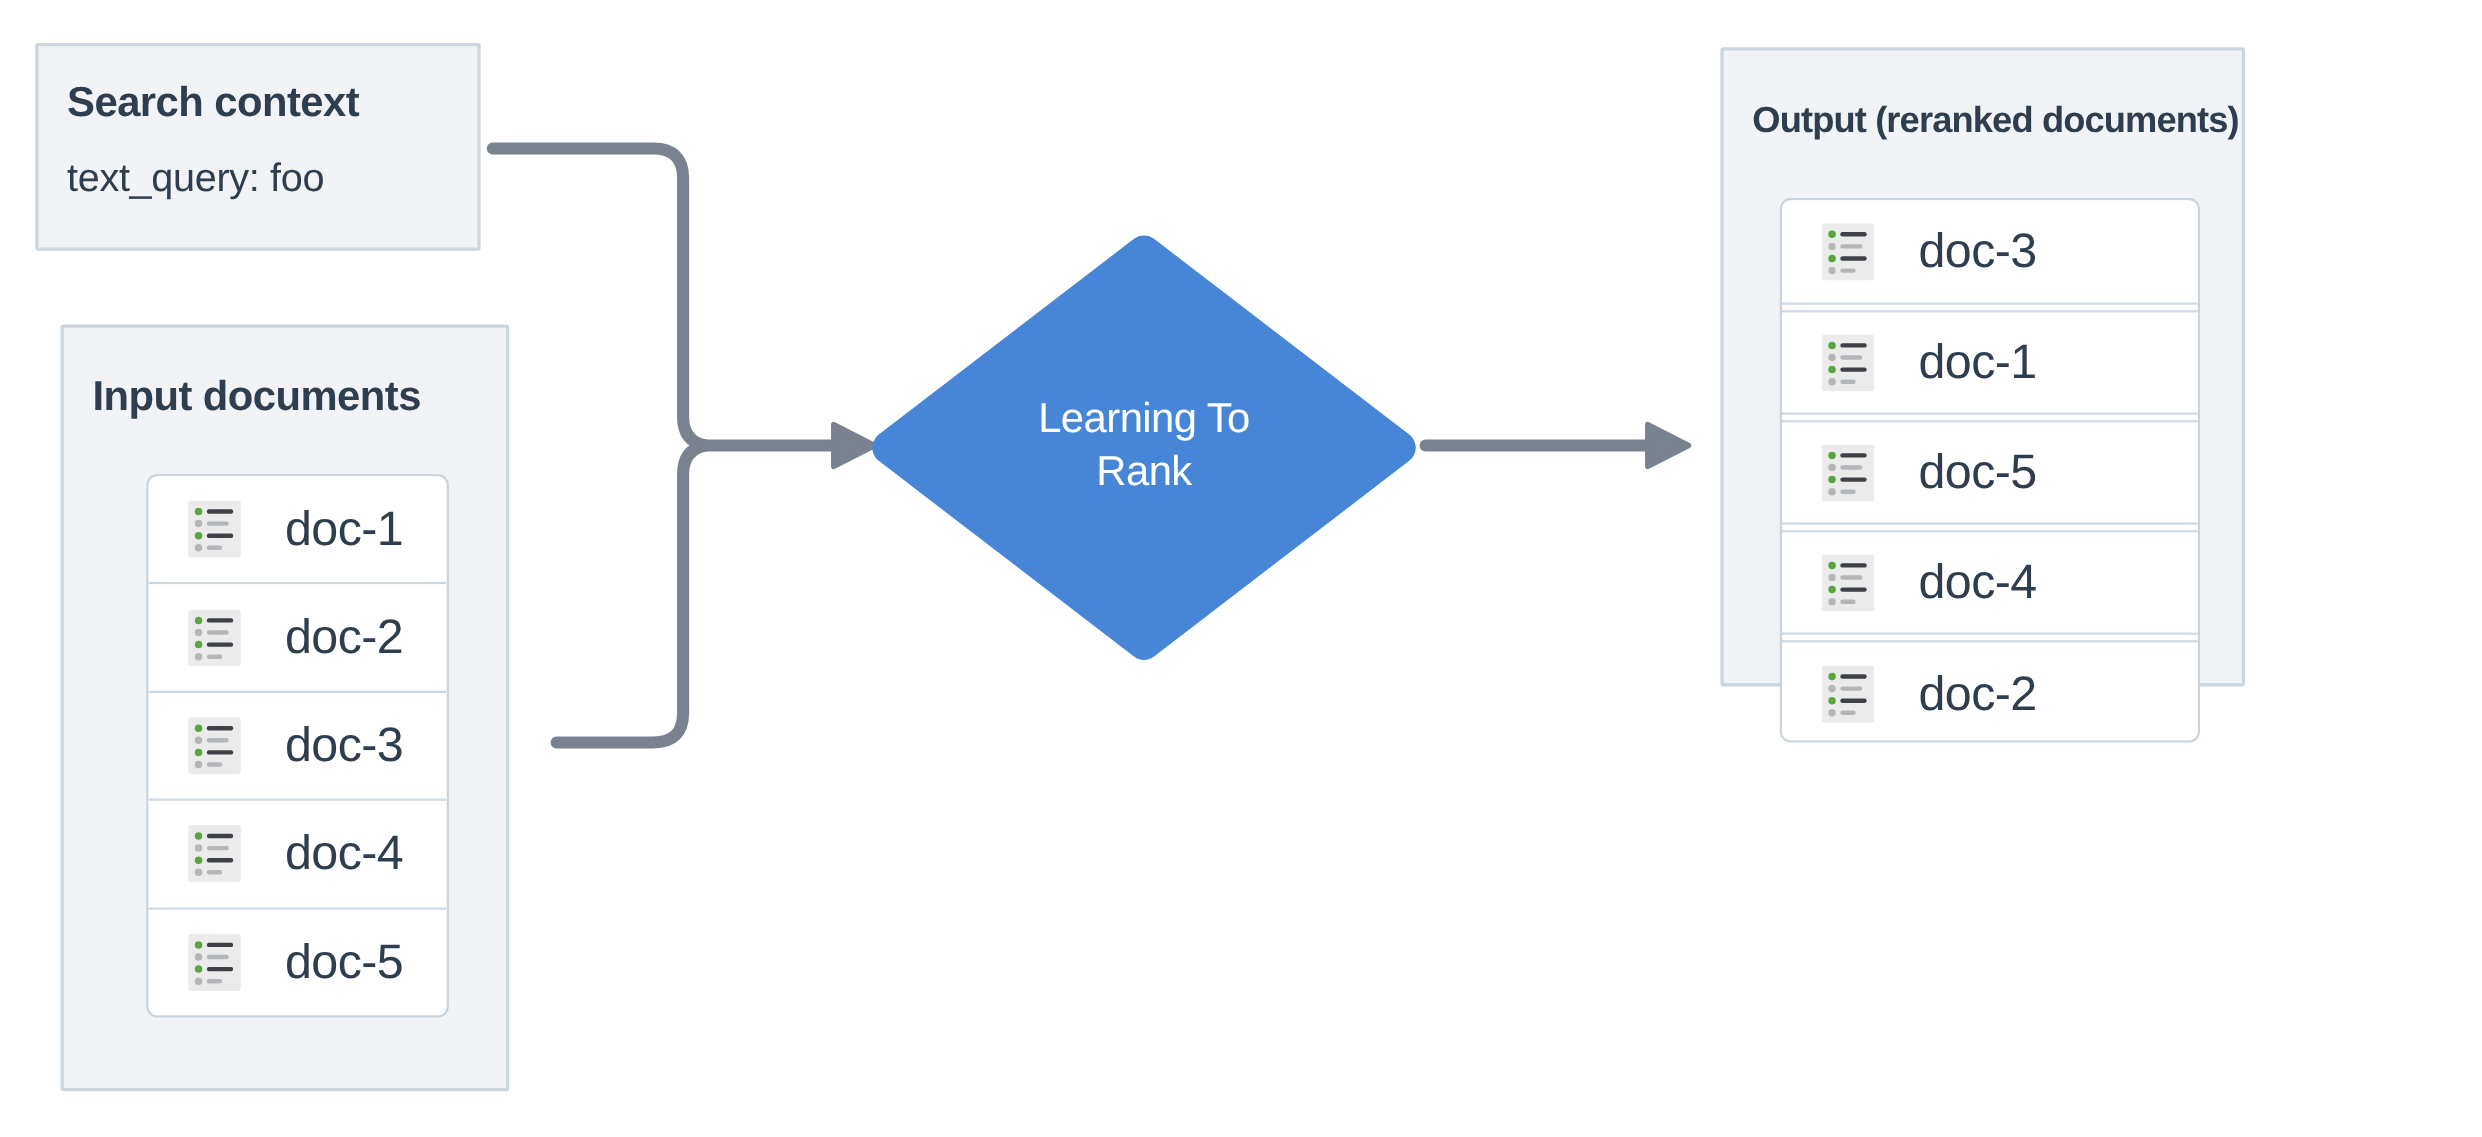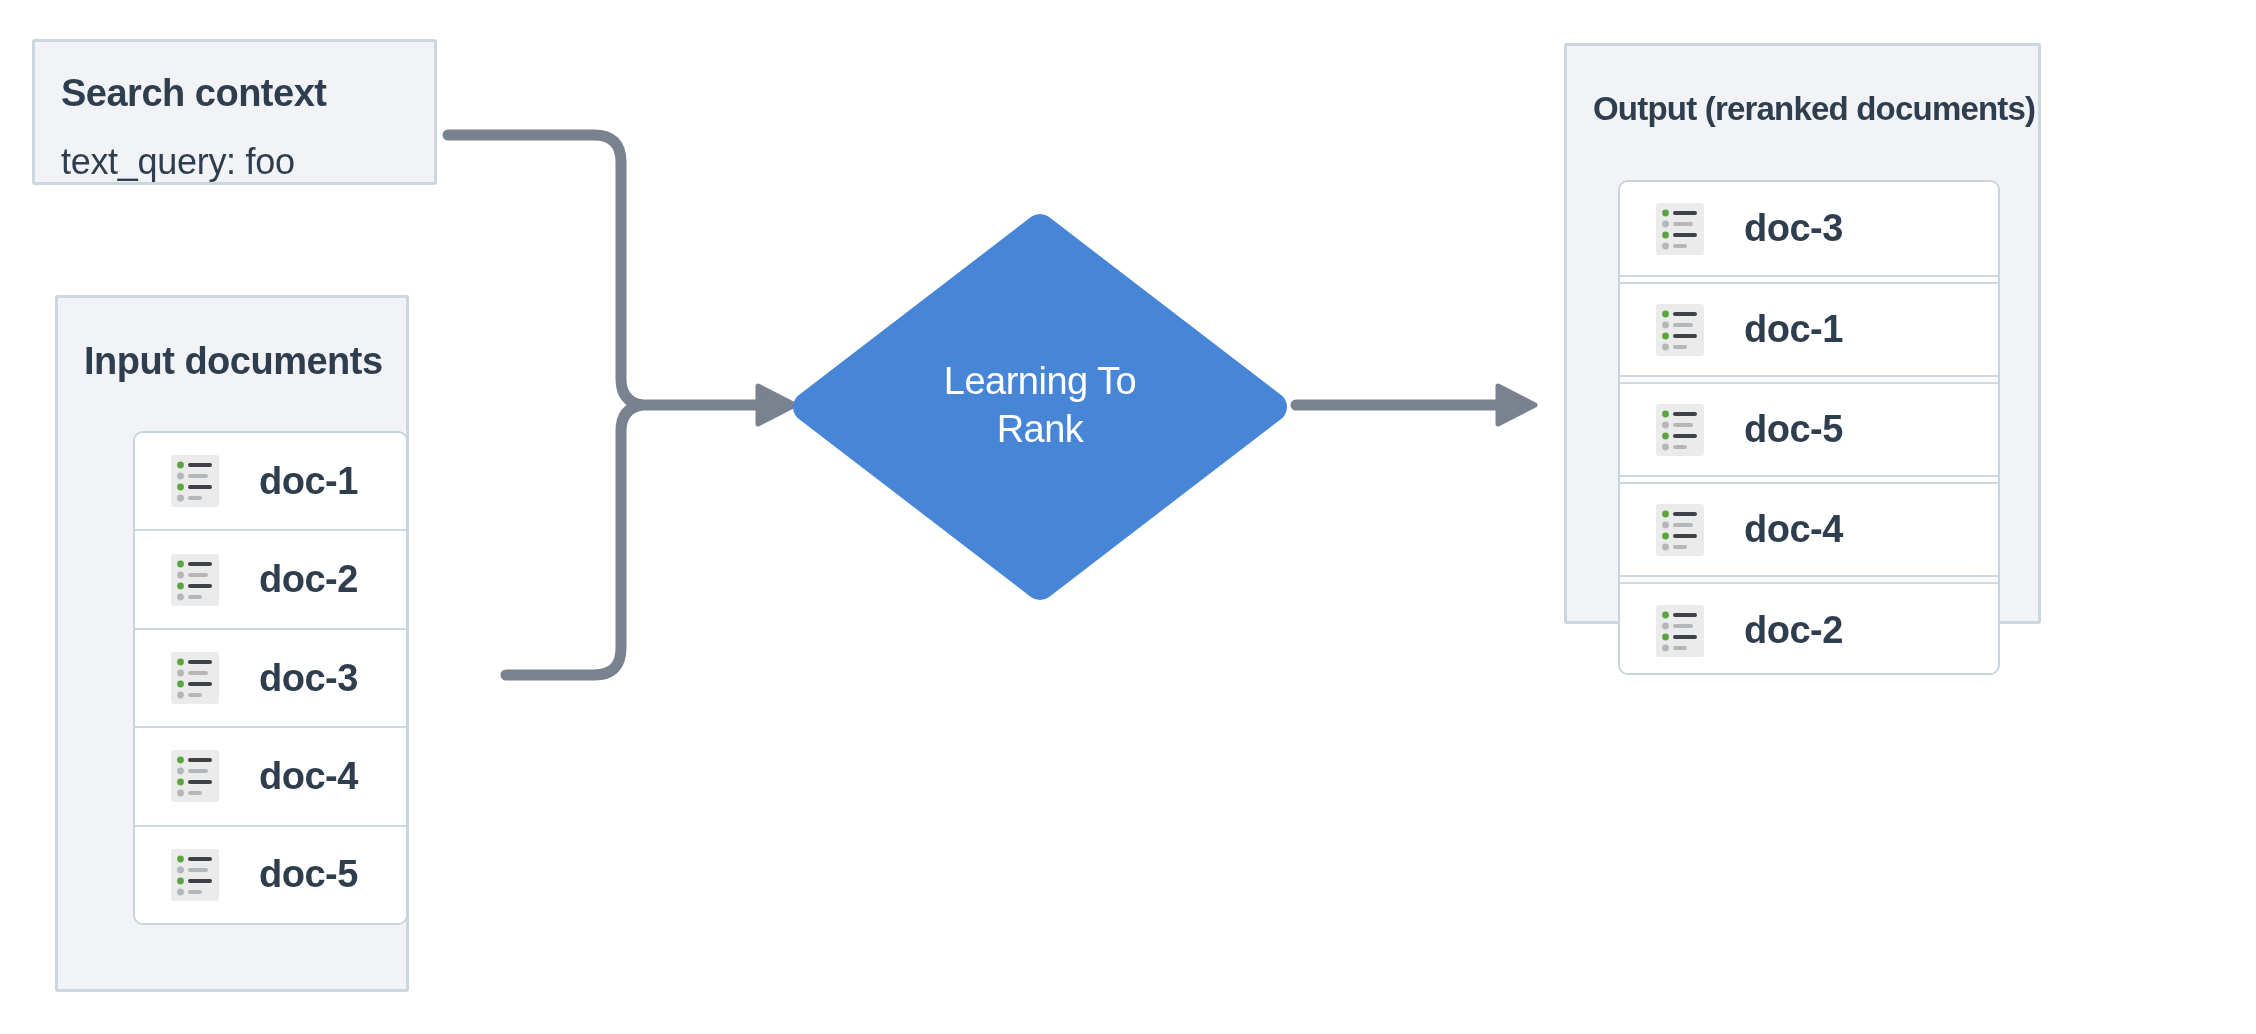--- a/index.html
+++ b/index.html
@@ -13,22 +13,22 @@
   }
   .connectors{position:absolute;left:0;top:0;width:2256px;height:1034px;}
 
   .box{
     position:absolute;
     background:#f1f3f6;
     border:3px solid #ccd6df;
     border-radius:3px;
     box-sizing:border-box;
   }
-  .search-box{left:32px;top:39px;width:405px;height:146px;}
-  .input-box{left:55px;top:295px;width:354px;height:697px;}
+  .search-box{left:32px;top:39px;width:405px;height:189px;}
+  .input-box{left:55px;top:295px;width:408px;height:697px;}
   .output-box{left:1564px;top:43px;width:477px;height:581px;}
 
   .box-title{
     padding:30px 24px 0 26px;
     font-size:38px;font-weight:bold;
     letter-spacing:-0.5px;
     white-space:nowrap;
   }
   .input-box .box-title{padding-top:42px;}
   .output-box .box-title{padding-top:44px;font-size:33px;letter-spacing:-0.8px;}
@@ -61,21 +61,21 @@
   }
   .input-list .doc-row{flex:1;}
   .input-list .doc-row + .doc-row{border-top:2px solid #ccd8e2;}
   .output-list .doc-row{height:95px;flex:0 0 auto;border-top:2px solid #ccd8e2;border-bottom:2px solid #ccd8e2;}
   .output-list .doc-row:first-child{border-top:none;}
   .output-list .doc-row:last-child{border-bottom:none;}
 
   .doc-icon-slot{display:inline-flex;width:48px;height:52px;flex:0 0 auto;}
   .doc-label{
     margin-left:40px;
-    font-size:38px;font-weight:bold;
+    font-size:44px;font-weight:normal;
     letter-spacing:-0.5px;
     white-space:nowrap;
   }
 
   .process-svg{position:absolute;left:790px;top:211px;width:500px;height:392px;}
   .process-label{
     position:absolute;
     left:915px;top:358px;width:250px;
     text-align:center;
     font-size:38px;font-weight:normal;line-height:1.26;

